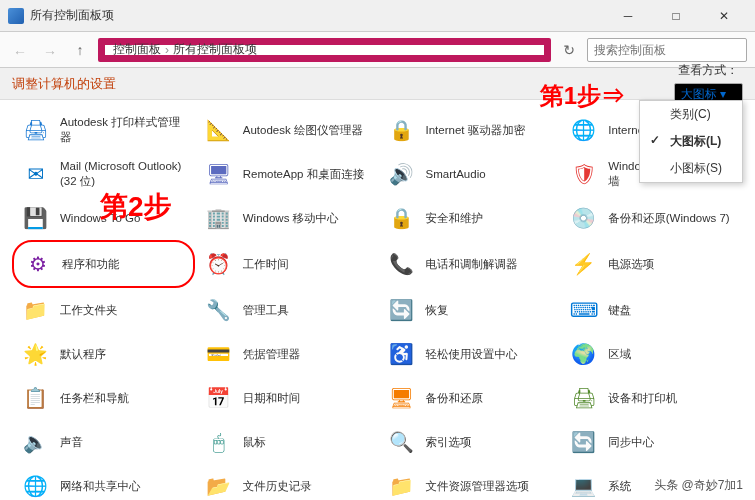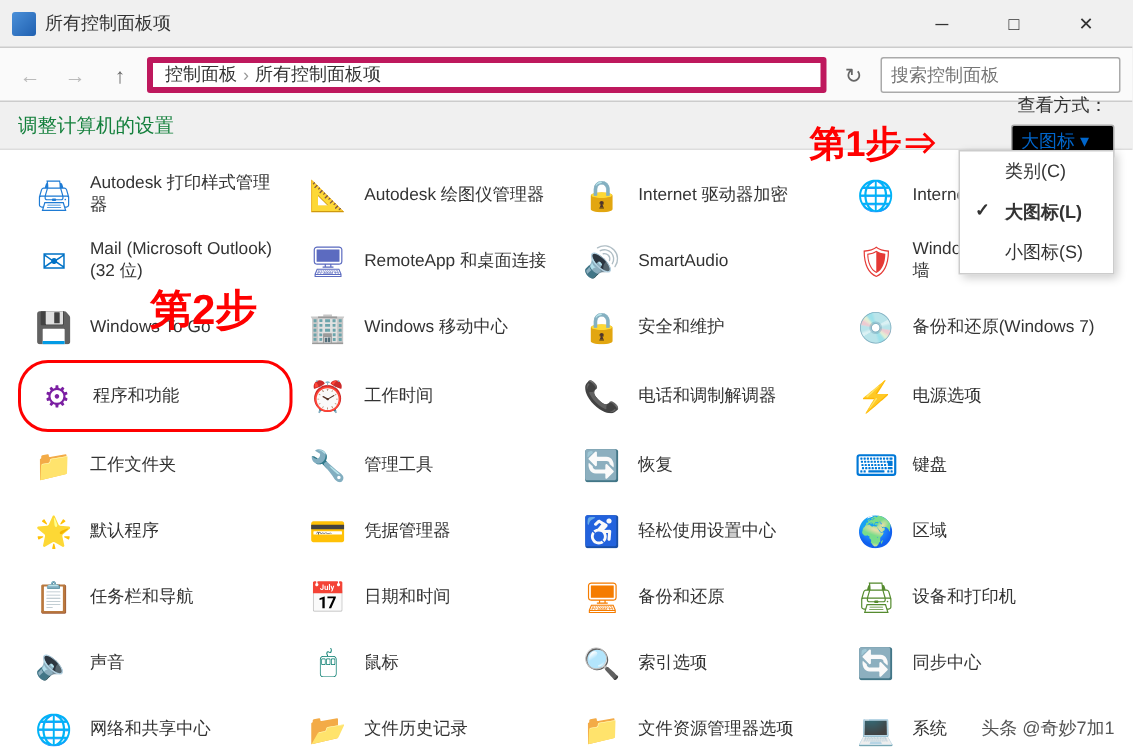--- a/index.html
+++ b/index.html
@@ -71,21 +71,21 @@
       justify-content: center;
       color: #666;
       font-size: 14px;
       border-radius: 3px;
     }
     .nav-btn.disabled { color: #bbb; cursor: default; }
     .address-path {
       flex: 1;
       height: 24px;
       background: white;
-      border: 4px solid #be185d;
+      border: 7px solid #be185d;
       border-radius: 2px;
       padding: 0 8px;
       display: flex;
       align-items: center;
       font-size: 12px;
       color: #333;
     }
     .address-path .sep { color: #999; margin: 0 4px; }
     .search-box {
       width: 160px;
@@ -102,21 +102,21 @@
       height: 32px;
       background: #f0f0f0;
       border-bottom: 1px solid #ddd;
       display: flex;
       align-items: center;
       padding: 0 12px;
       gap: 4px;
     }
     .toolbar-title {
       font-size: 13px;
-      color: #15803d;
+      color: #c2410c;
       font-weight: normal;
     }
     .view-label {
       margin-left: auto;
       font-size: 12px;
       color: #333;
       display: flex;
       align-items: center;
       gap: 4px;
       flex-direction: column;

